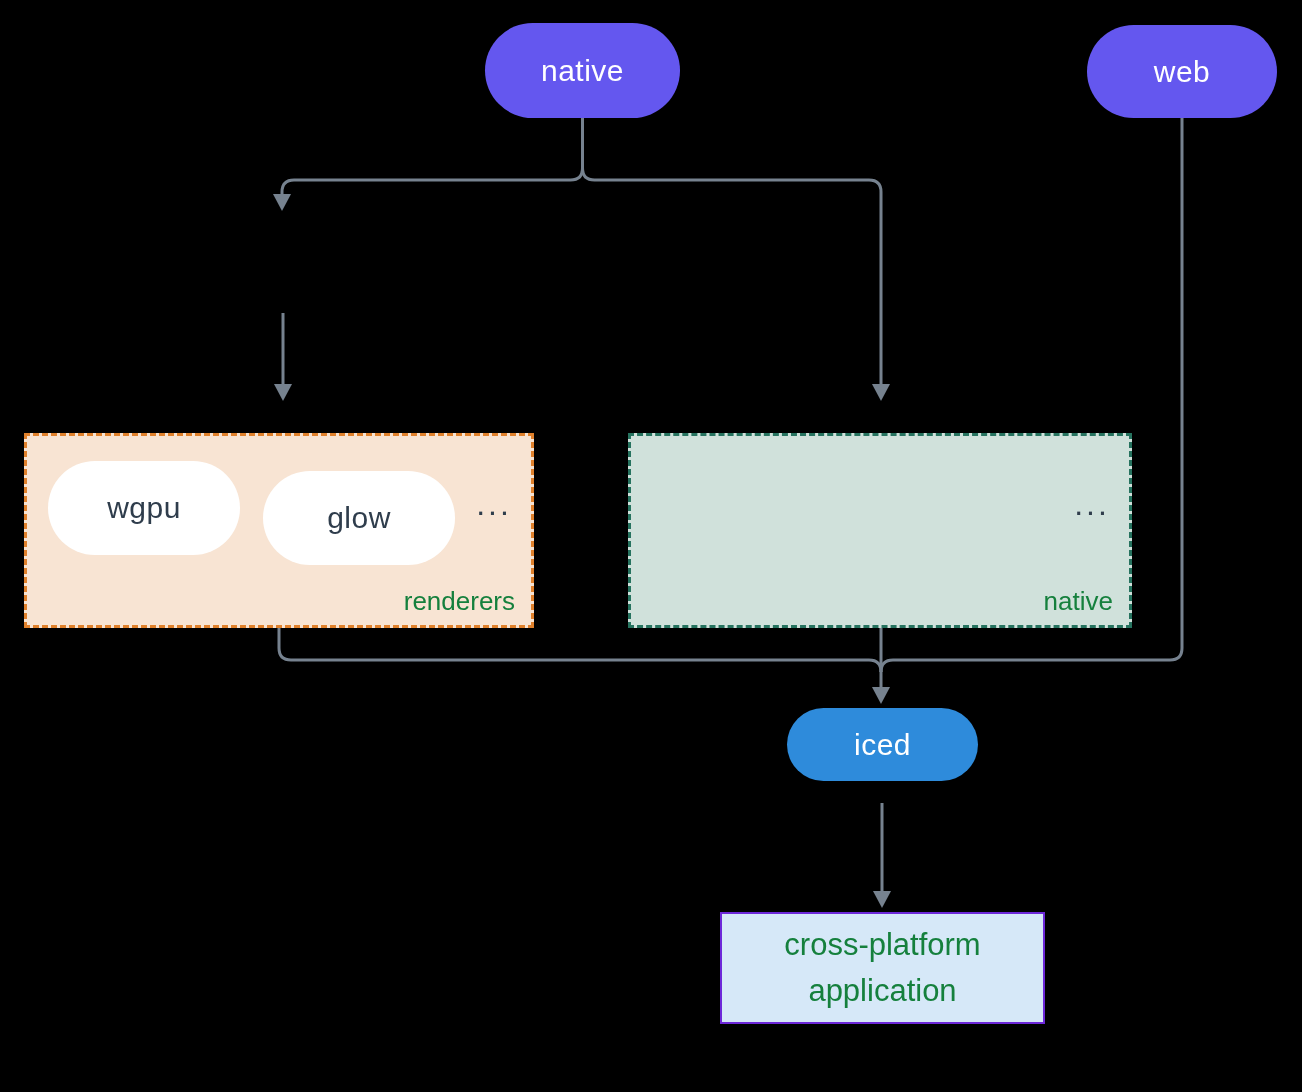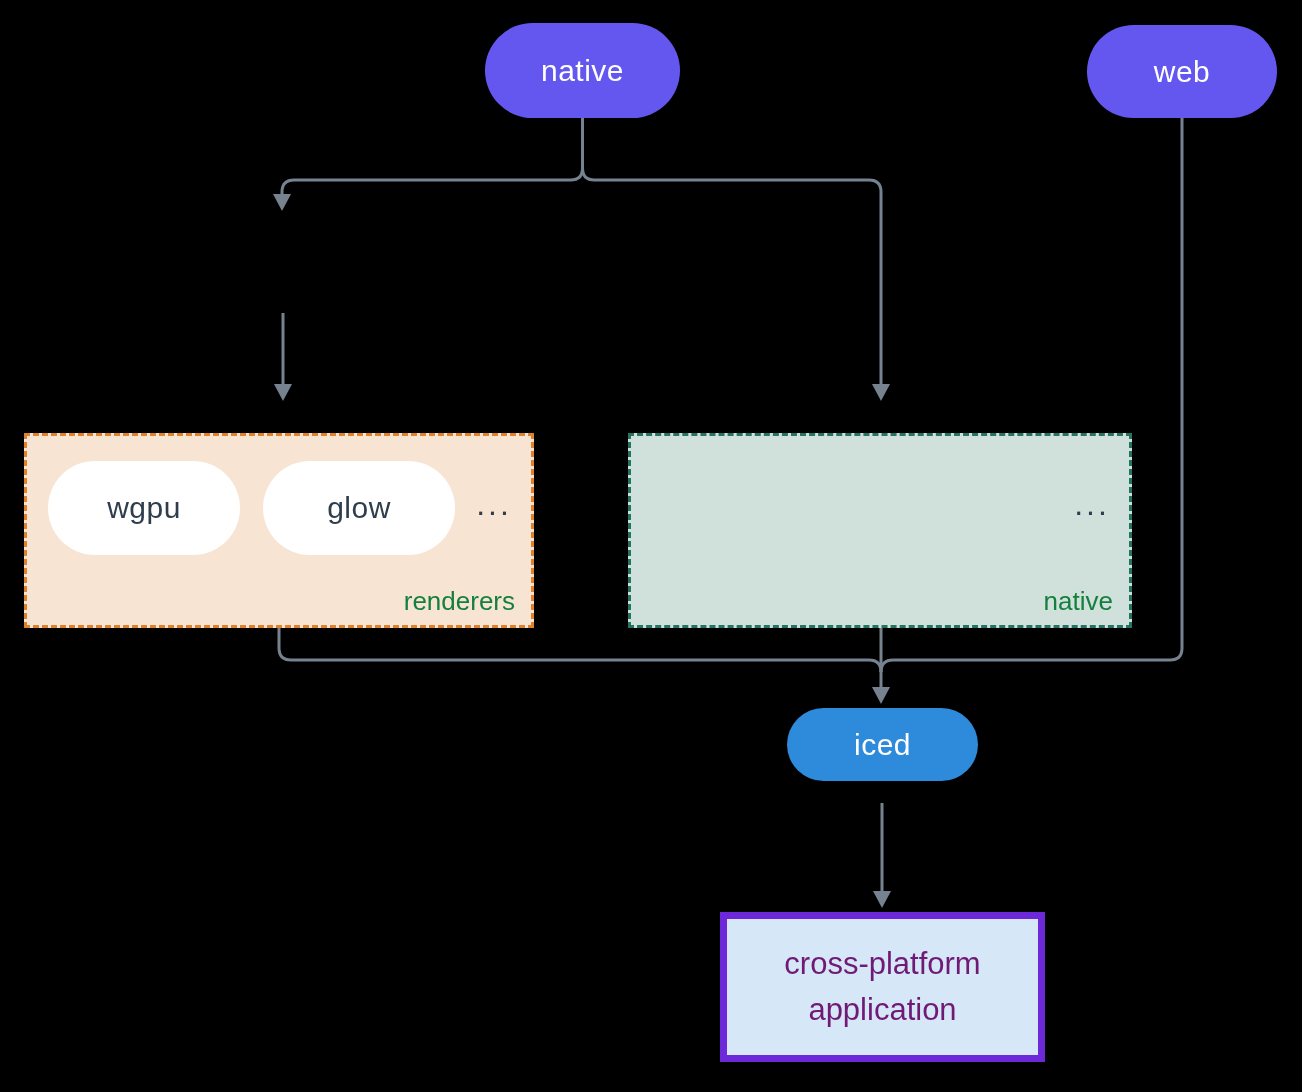--- a/index.html
+++ b/index.html
@@ -63,21 +63,21 @@
     background: #F8E4D3;
     border: 3px dashed #E0812C;
   }
   .groupbox.shells {
     left: 628px;
     width: 504px;
     background: #D0E1DB;
     border: 3px dashed #26735F;
   }
   .groupbox .item-a { left: 21px;  top: 25px; width: 192px; height: 94px; }
-  .groupbox .item-b { left: 236px; top: 25px; width: 192px; height: 94px; }
+  .groupbox .item-b { left: 236px; top: 35px; width: 192px; height: 94px; }
   .group-more {
     position: absolute;
     right: 14px;
     top: 50px;
     width: 46px;
     text-align: center;
     color: #2F3D4C;
     font-size: 32px;
     letter-spacing: 3px;
   }
@@ -86,29 +86,29 @@
     right: 16px;
     bottom: 8px;
     color: #15803d;
     font-size: 26px;
   }
   .appbox {
     position: absolute;
     left: 720px;
     top: 912px;
     width: 325px;
-    height: 150px;
+    height: 112px;
     box-sizing: border-box;
     background: #D6E8F8;
-    border: 7px solid #6d28d9;
+    border: 2px solid #6d28d9;
     display: flex;
     align-items: center;
     justify-content: center;
     text-align: center;
-    color: #701a75;
+    color: #15803d;
     font-size: 31px;
     line-height: 1.5;
     white-space: pre-line;
   }
 </style>
 </head>
 <body>
 
 <div class="stage">
 

